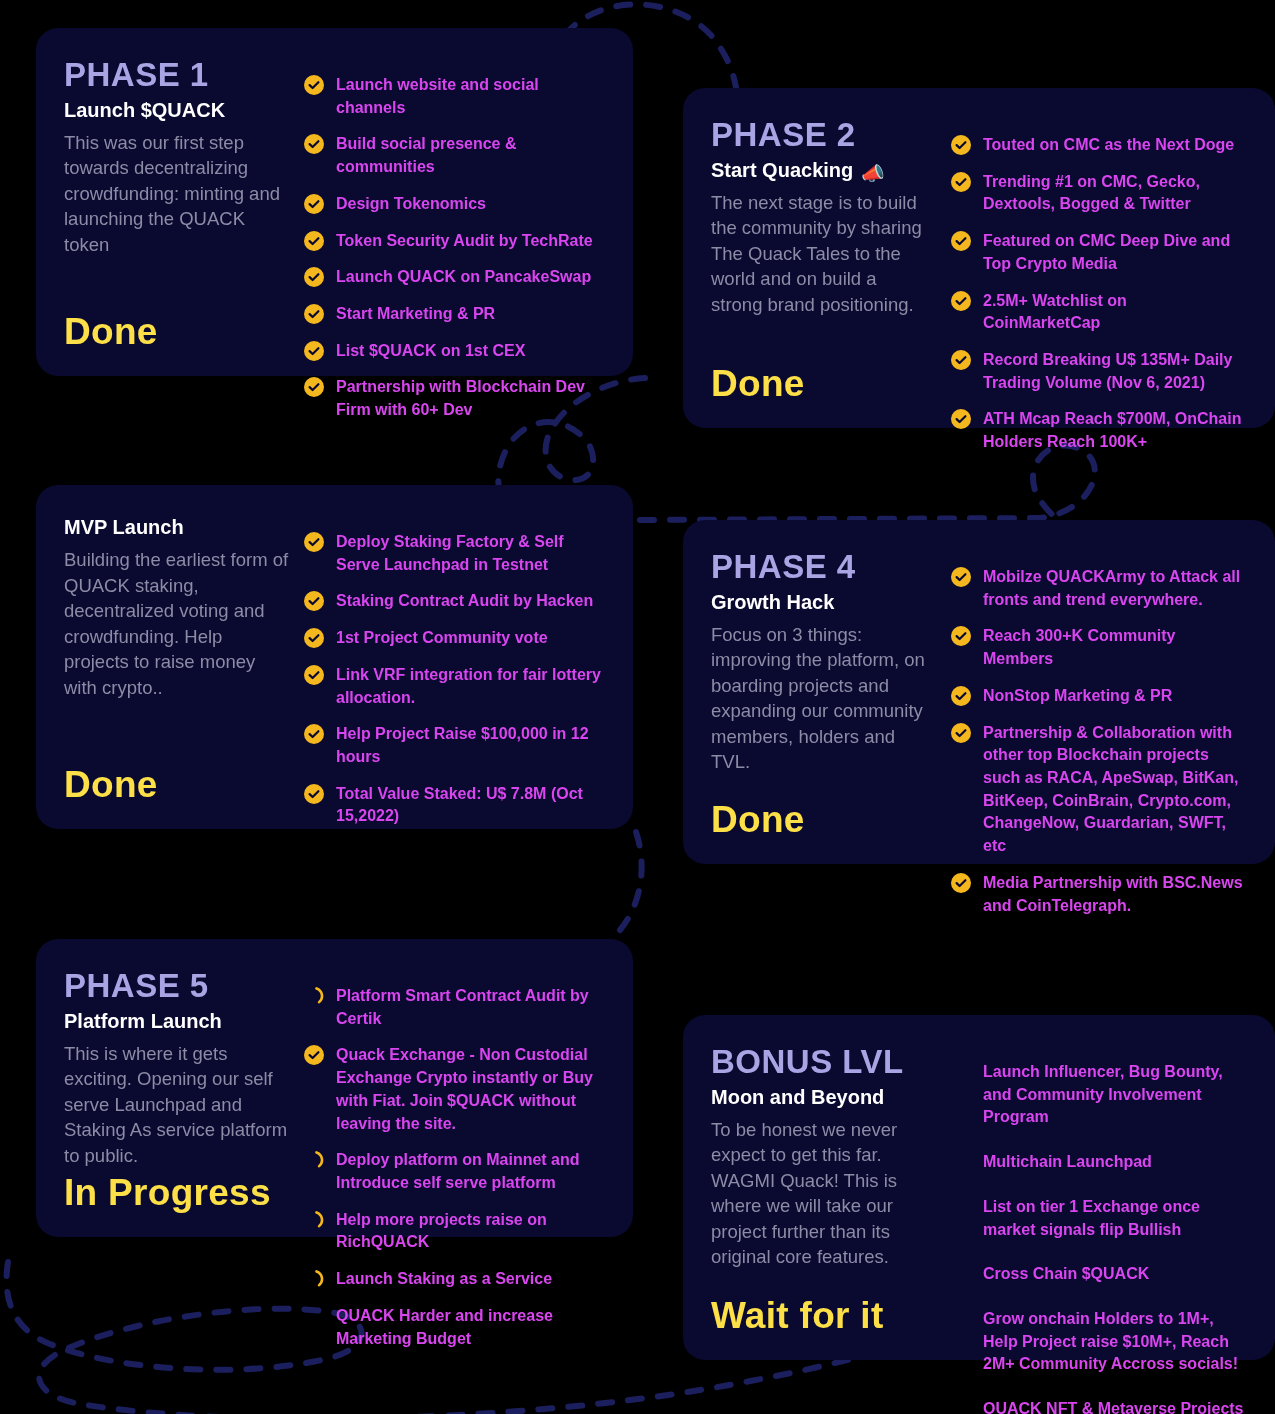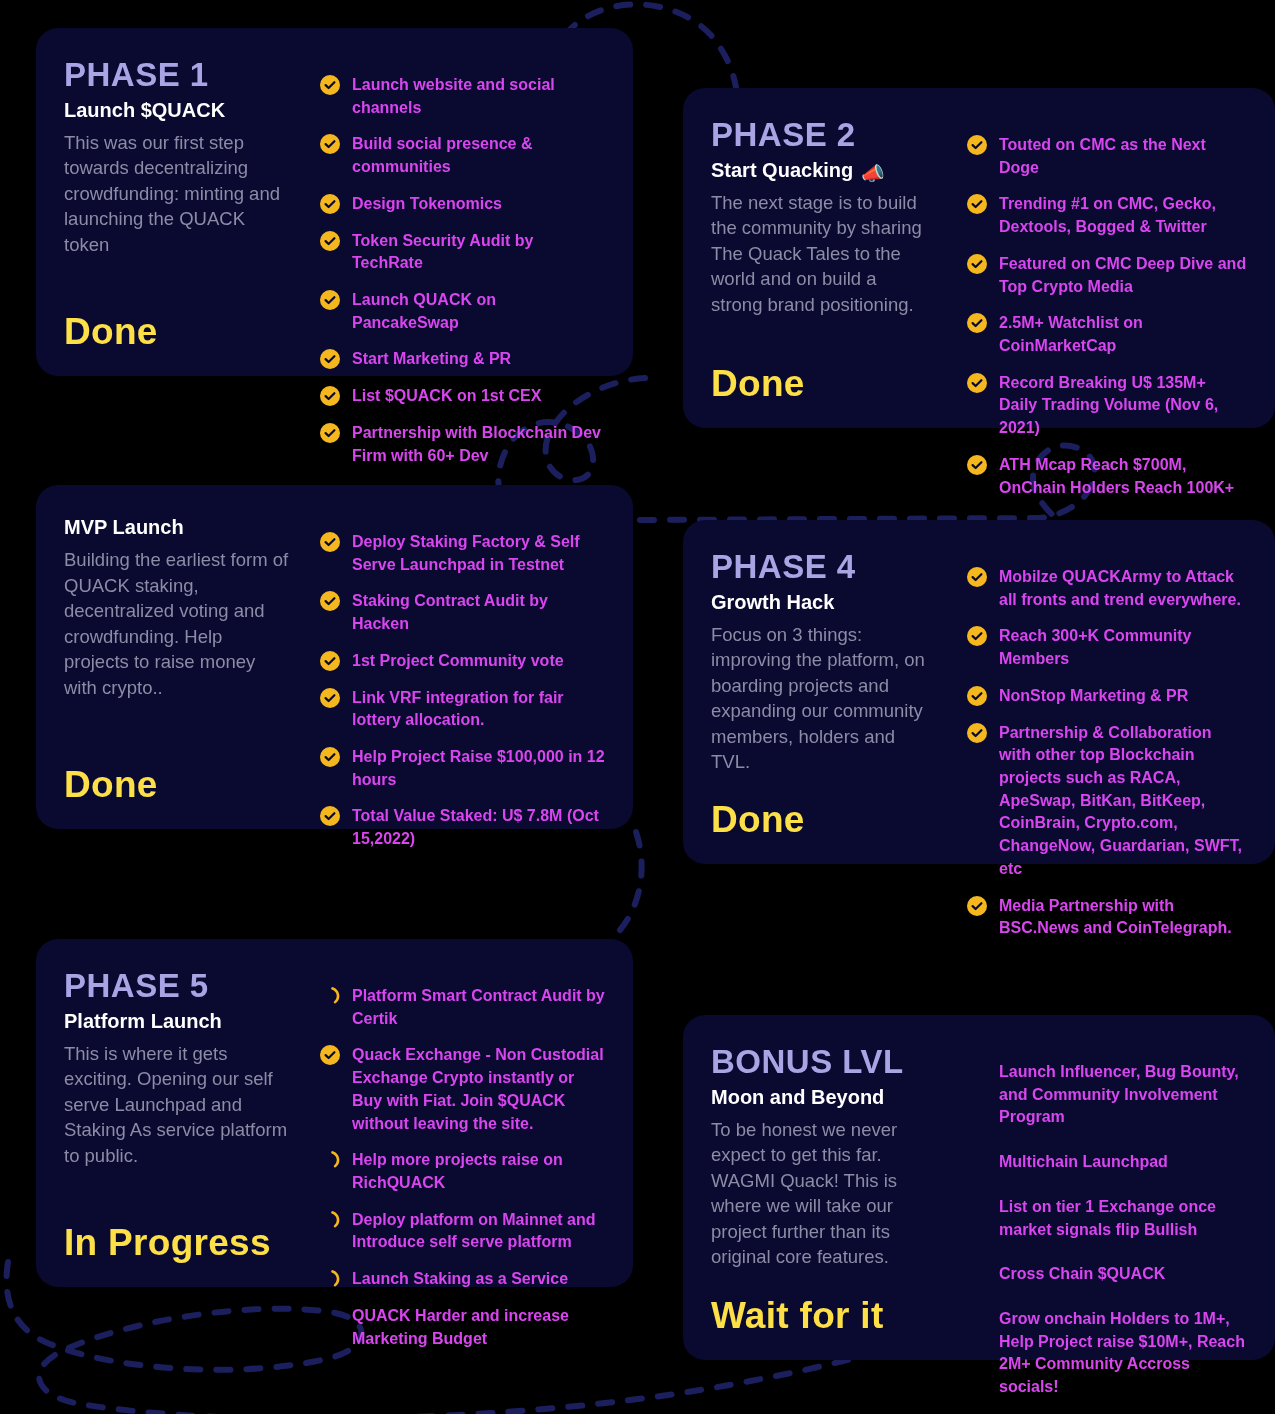--- a/index.html
+++ b/index.html
@@ -13,21 +13,20 @@
 
   #connectors { position: absolute; inset: 0; width: 1275px; height: 1414px; z-index: 0; pointer-events: none; }
 
   .card {
     position: absolute;
     background: #0A0930;
     border-radius: 22px;
     z-index: 2;
     display: flex;
     padding: 30px 28px 26px 28px;
-    gap: 16px;
   }
   .card-left { width: 240px; flex: 0 0 240px; position: relative; padding-right: 14px; }
   .card-right { flex: 1; padding-top: 16px; }
 
   .phase-title {
     font-size: 33px; font-weight: bold; letter-spacing: 0.5px;
     color: #A9A4E3; line-height: 1.05; margin-bottom: 5px;
   }
   .phase-sub {
     font-size: 20px; font-weight: bold; color: #FFFFFF;
@@ -56,21 +55,21 @@
   .no-icon .item-text { margin-left: 0; }
 
   
   ul.items.plain li { margin-bottom: 22px; }
 
   
   #card-phase1 { left: 36px;  top: 28px;   width: 597px; height: 348px; }
   #card-phase2 { left: 683px; top: 88px;   width: 592px; height: 340px; }
   #card-phase3 { left: 36px;  top: 485px;  width: 597px; height: 344px; }
   #card-phase4 { left: 683px; top: 520px;  width: 592px; height: 344px; }
-  #card-phase5 { left: 36px;  top: 939px;  width: 597px; height: 348px; }
+  #card-phase5 { left: 36px;  top: 939px;  width: 597px; height: 298px; }
   #card-bonus  { left: 683px; top: 1015px; width: 592px; height: 345px; }
 
   #card-phase2 .card-left, #card-phase4 .card-left, #card-bonus .card-left { width: 232px; flex: 0 0 232px; }
   #card-phase2 .card-right, #card-phase4 .card-right, #card-bonus .card-right { padding-left: 8px; }
 
   .sub-row { display: flex; align-items: center; gap: 8px; }
   .megaphone { font-size: 19px; line-height: 1; }
 </style>
 </head>
 <body>
@@ -348,27 +347,27 @@
             <span class="bullet"><svg width="20" height="20" viewBox="0 0 20 20" xmlns="http://www.w3.org/2000/svg">
                 <circle cx="10" cy="10" r="10" fill="#F5B71E"></circle>
                 <path d="M5.6 10.1 L8.6 13 L14.4 7.2" fill="none" stroke="#0A0930" stroke-width="2.2" stroke-linecap="round" stroke-linejoin="round"></path>
               </svg></span>
             <span class="item-text">Quack Exchange -  Non Custodial Exchange Crypto instantly or Buy with Fiat. Join $QUACK without leaving the site.</span>
           </li>
           <li>
             <span class="bullet"><svg width="20" height="20" viewBox="0 0 20 20" xmlns="http://www.w3.org/2000/svg">
                 <path d="M10 2 A8 8 0 0 0 3.2 14.2" fill="none" stroke="#F5B71E" stroke-width="2.6" stroke-linecap="round" transform="rotate(140 10 10)"></path>
               </svg></span>
+            <span class="item-text">Deploy platform on Mainnet and Introduce self serve platform</span>
+          </li>
+          <li>
+            <span class="bullet"><svg width="20" height="20" viewBox="0 0 20 20" xmlns="http://www.w3.org/2000/svg">
+                <path d="M10 2 A8 8 0 0 0 3.2 14.2" fill="none" stroke="#F5B71E" stroke-width="2.6" stroke-linecap="round" transform="rotate(140 10 10)"></path>
+              </svg></span>
             <span class="item-text">Help more projects raise on RichQUACK</span>
-          </li>
-          <li>
-            <span class="bullet"><svg width="20" height="20" viewBox="0 0 20 20" xmlns="http://www.w3.org/2000/svg">
-                <path d="M10 2 A8 8 0 0 0 3.2 14.2" fill="none" stroke="#F5B71E" stroke-width="2.6" stroke-linecap="round" transform="rotate(140 10 10)"></path>
-              </svg></span>
-            <span class="item-text">Deploy platform on Mainnet and Introduce self serve platform</span>
           </li>
           <li>
             <span class="bullet"><svg width="20" height="20" viewBox="0 0 20 20" xmlns="http://www.w3.org/2000/svg">
                 <path d="M10 2 A8 8 0 0 0 3.2 14.2" fill="none" stroke="#F5B71E" stroke-width="2.6" stroke-linecap="round" transform="rotate(140 10 10)"></path>
               </svg></span>
             <span class="item-text">Launch Staking as a Service</span>
           </li>
           <li class="no-icon">
             <span class="bullet none"></span>
             <span class="item-text">QUACK Harder and increase Marketing Budget</span>

